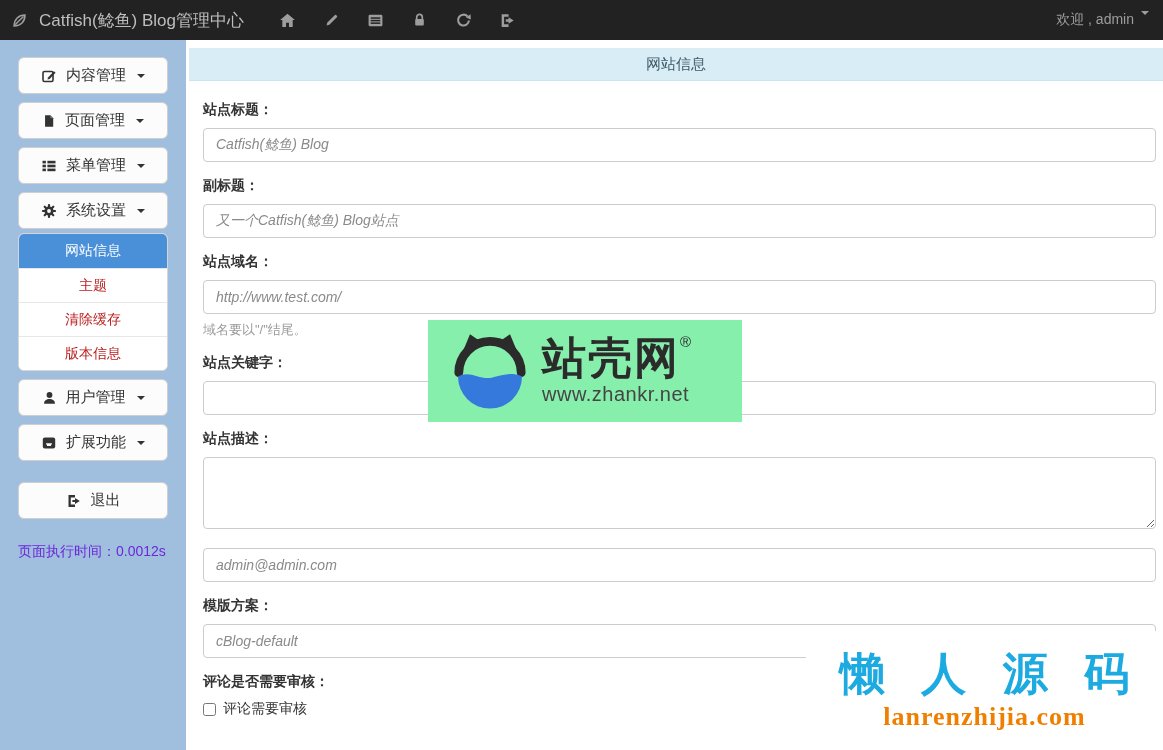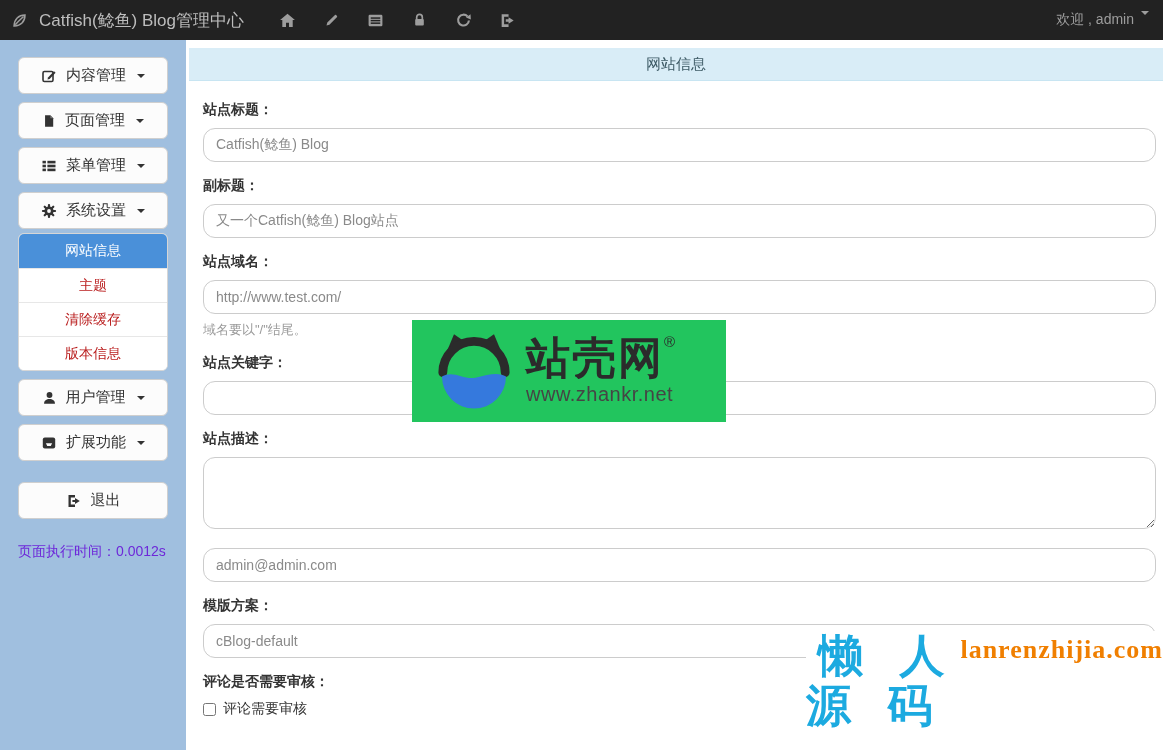--- a/index.html
+++ b/index.html
@@ -30,37 +30,37 @@
   .logout-btn { margin-top:21px; }
   .exec-time { margin-top:24px; color:#6d28d9; font-size:14px; }
 
   
   .main { flex:1; background:#fff; padding:8px 0 0 3px; position:relative; }
   .panel-heading { height:33px; background:#d9edf7; border-bottom:1px solid #c8e5f2; display:flex;
                    align-items:center; justify-content:center; font-size:15px; color:#3e5b66; }
   .panel-body { padding:20px 7px 0 14px; }
   .field { margin-bottom:15px; }
   .field-label { display:block; font-size:14px; font-weight:bold; color:#333; margin-bottom:9px; }
-  .text-input { width:100%; height:34px; border:1px solid #ccc; border-radius:12px; padding:6px 12px;
-                font-size:14px; color:#8a8a8a; background:#fff; outline:none; }
+  .text-input { width:100%; height:34px; border:1px solid #ccc; border-radius:4px; padding:6px 12px;
+                font-size:14px; color:#8a8a8a; background:#fff; outline:none;font-style:italic; }
   textarea.text-input { height:72px; resize:both; padding-top:7px; }
   .hint { font-size:13px; color:#9a9a9a; margin-top:7px; }
   .checkbox-row { display:flex; align-items:center; gap:7px; font-size:14px; color:#333; margin-top:2px; }
   .checkbox-row input { width:13px; height:13px; }
 
   
-  .wm-center { position:absolute; left:412px; top:320px; width:314px; height:102px; background:#22c55e;
+  .wm-center { position:absolute; left:428px; top:320px; width:314px; height:102px; background:#86efac;
                display:flex; align-items:center; gap:12px; z-index:50; padding-left:22px; }
   .wm-center .cat { flex-shrink:0; }
   .wm-title-row { display:flex; align-items:flex-start; line-height:1; }
   .wm-title { font-size:44px; font-weight:bold; color:#2b2b2b; letter-spacing:2px; }
   .wm-reg { font-size:15px; color:#2b2b2b; margin-top:-2px; }
   .wm-url { font-size:20px; color:#454545; margin-top:3px; letter-spacing:0.5px; }
   .wm-br { position:absolute; left:806px; top:631px; width:357px; height:119px; background:#fff; z-index:50;
-           display:flex; align-items:flex-start; justify-content:center; }
+           display:flex; flex-direction:column; align-items:center; justify-content:center; }
   .wm-br-line1 { font-size:45px; font-weight:bold; letter-spacing:12px; text-indent:12px; line-height:1.1; }
   .wm-br-line2 { font-family:"Liberation Serif","DejaVu Serif",serif; font-size:26px; font-weight:bold; letter-spacing:1px; margin-top:4px; }
 
   svg { display:block; }
 </style>
 </head>
 <body>
 
 <div class="navbar">
   <span class="brand-icon">

